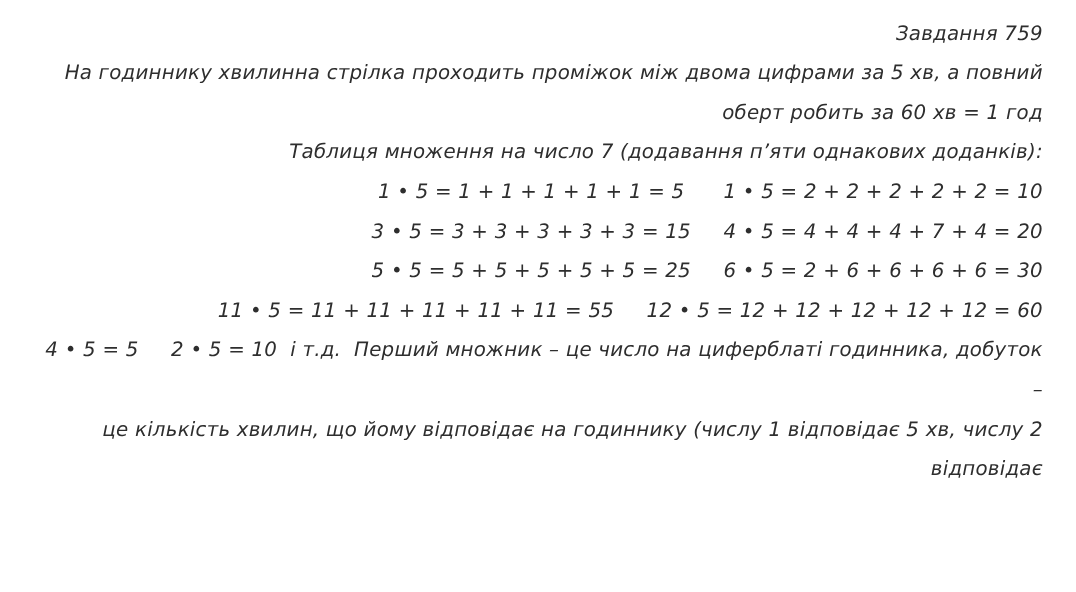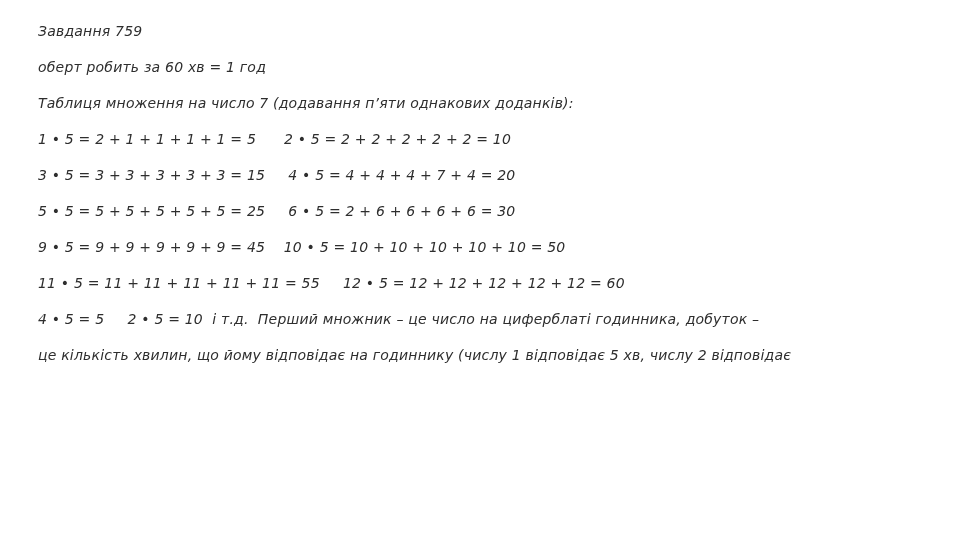--- a/index.html
+++ b/index.html
@@ -10,38 +10,39 @@
   .page {
     position: relative;
     width: 978px;
     height: 538px;
     background: #ffffff;
     overflow: hidden;
     box-sizing: border-box;
     padding: 13px 30px 0 38px;
     font-family: "DejaVu Sans", sans-serif;
     font-style: italic;
-    font-size: 14px;
+    font-size: 18px;
     line-height: 36px;
     color: #2e2e2e;
     letter-spacing: 0.2px;
+    text-align: right;
   }
   .line {
     white-space: pre-wrap;
     min-height: 36px;
   }
 </style>
 </head>
 <body>
 
 <div class="page">
   <div class="line">Завдання 759</div>
+  <div class="line">На годиннику хвилинна стрілка проходить проміжок між двома цифрами за 5 хв, а повний</div>
   <div class="line">оберт робить за 60 хв = 1 год</div>
   <div class="line">Таблиця множення на число 7 (додавання п’яти однакових доданків):</div>
-  <div class="line">1 • 5 = 2 + 1 + 1 + 1 + 1 = 5      2 • 5 = 2 + 2 + 2 + 2 + 2 = 10</div>
+  <div class="line">1 • 5 = 1 + 1 + 1 + 1 + 1 = 5      1 • 5 = 2 + 2 + 2 + 2 + 2 = 10</div>
   <div class="line">3 • 5 = 3 + 3 + 3 + 3 + 3 = 15     4 • 5 = 4 + 4 + 4 + 7 + 4 = 20</div>
   <div class="line">5 • 5 = 5 + 5 + 5 + 5 + 5 = 25     6 • 5 = 2 + 6 + 6 + 6 + 6 = 30</div>
-  <div class="line">9 • 5 = 9 + 9 + 9 + 9 + 9 = 45    10 • 5 = 10 + 10 + 10 + 10 + 10 = 50</div>
   <div class="line">11 • 5 = 11 + 11 + 11 + 11 + 11 = 55     12 • 5 = 12 + 12 + 12 + 12 + 12 = 60</div>
   <div class="line">4 • 5 = 5     2 • 5 = 10  і т.д.  Перший множник – це число на циферблаті годинника, добуток –</div>
   <div class="line">це кількість хвилин, що йому відповідає на годиннику (числу 1 відповідає 5 хв, числу 2 відповідає</div>
 
 </div>
 
 </body></html>

